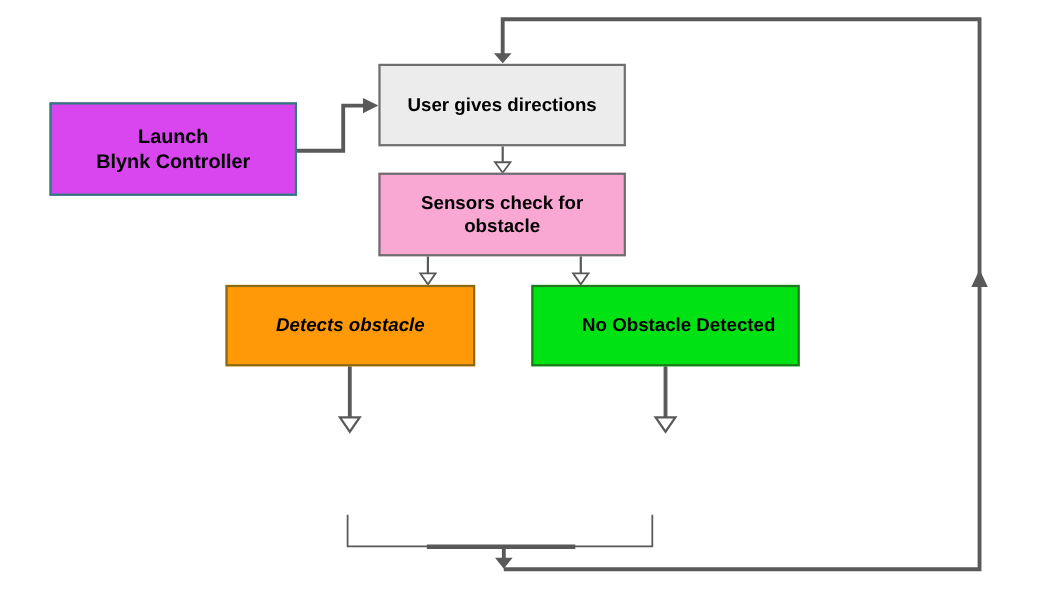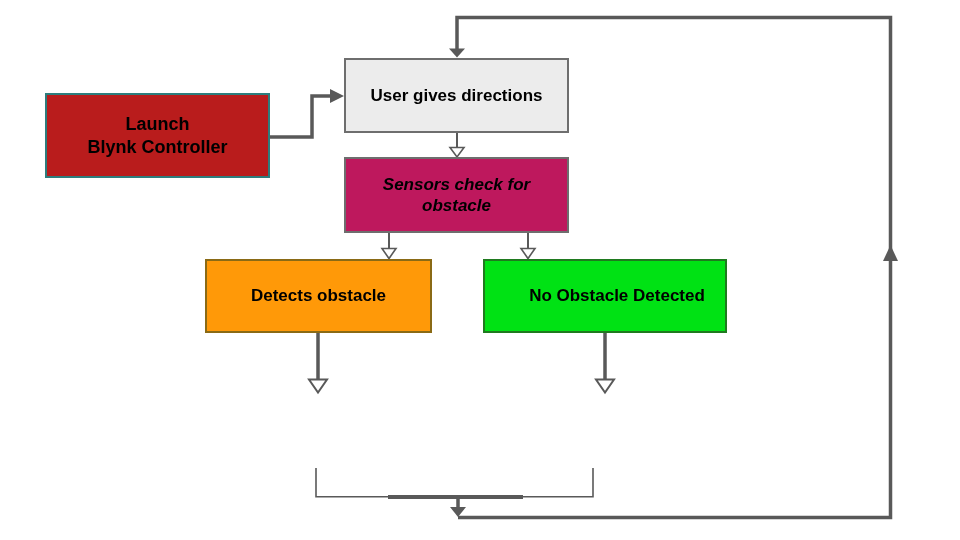--- a/index.html
+++ b/index.html
@@ -23,21 +23,21 @@
     text-align:center;
     font-weight:bold;
     font-size:17px;
     line-height:1.25;
     color:#000000;
     white-space:pre-line;
   }
   .n-launch  {left:45px; top:93px; width:225px;height:85px;font-size:18px;}
   .n-user    {left:344px;top:58px; width:225px;height:75px;}
   .n-sensors {left:344px;top:157px;width:225px;height:76px;}
-  .n-detects {left:205px;top:259px;width:227px;height:74px;}
+  .n-detects {left:205px;top:259px;width:227px;height:74px;font-style:italic;}
   .n-green   {left:483px;top:259px;width:244px;height:74px;}
   .n-reduces {left:203px;top:394px;width:227px;height:74px;}
   .n-executes{left:483px;top:394px;width:227px;height:74px;}
 </style>
 </head>
 <body>
 
 <div class="canvas">
 
   <svg class="wires" viewBox="0 0 960 540">
@@ -85,26 +85,26 @@
       <polyline points="593,468 593,496.8 458,496.8"></polyline>
     </g>
 
     <g stroke="#595959" stroke-width="4" fill="none">
       <line x1="388" y1="497" x2="523" y2="497"></line>
       <line x1="458" y1="497" x2="458" y2="508" stroke-width="3.5"></line>
       <polygon points="450,507 466,507 458,517" fill="#595959" stroke="none"></polygon>
     </g>
   </svg>
 
-  <div class="node n-launch" style="background: #b91c1c; border-color: rgb(45, 125, 125);">Launch
+  <div class="node n-launch" style="background: #d946ef; border-color: rgb(45, 125, 125);">Launch
 Blynk Controller</div>
 
   <div class="node n-user" style="background: rgb(236, 236, 236); border-color: rgb(110, 110, 110);">User gives directions</div>
 
-  <div class="node n-sensors" style="background: #be185d; border-color: rgb(110, 110, 110); font-style: italic;">Sensors check for
+  <div class="node n-sensors" style="background: #f9a8d4; border-color: rgb(110, 110, 110);">Sensors check for
 obstacle</div>
 
   <div class="node n-detects" style="background: rgb(255, 153, 8); border-color: rgb(138, 106, 21);">Detects obstacle</div>
 
   <div class="node n-green" style="background: rgb(0, 226, 20); border-color: rgb(31, 122, 31); padding-left: 24px;">No Obstacle Detected</div>
 
 
 
 </div>
 

